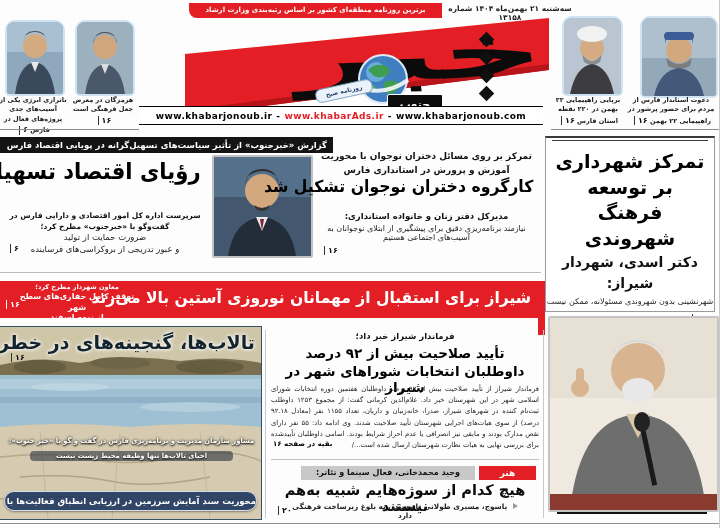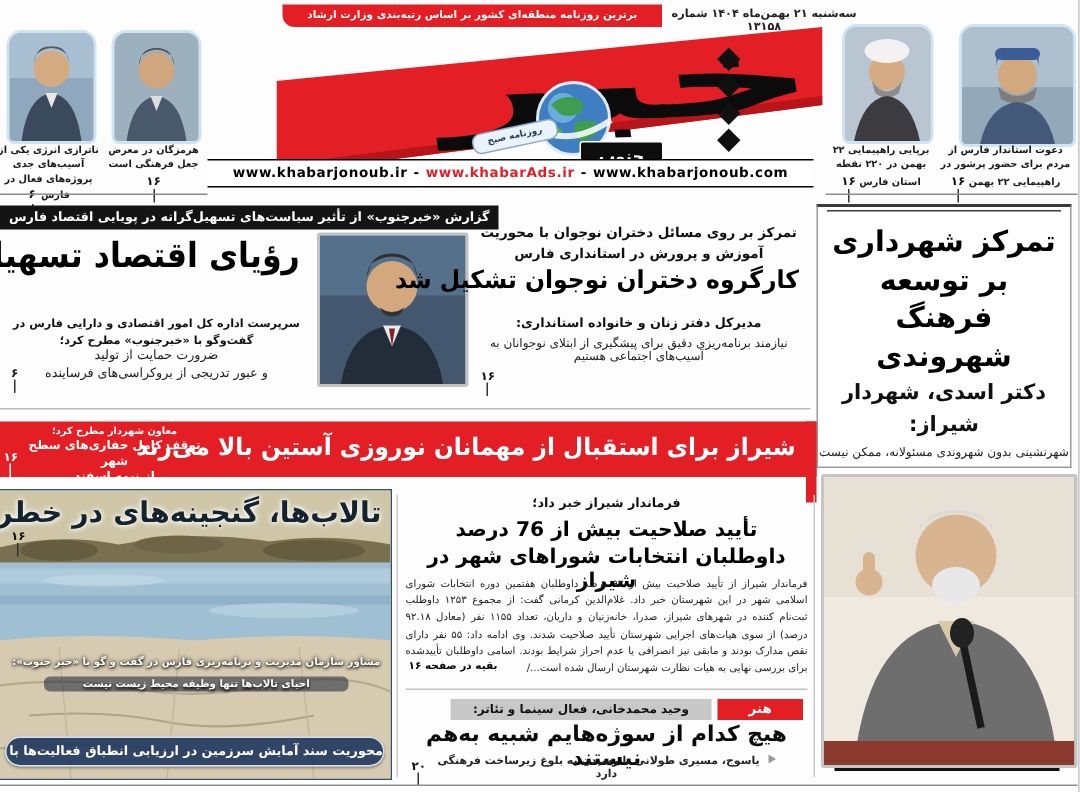--- a/index.html
+++ b/index.html
@@ -24,21 +24,21 @@
   .diamond-col{left:482px;top:34px;display:flex;flex-direction:column;gap:7px;}
   .diamond{width:11px;height:11px;background:#101010;transform:rotate(45deg);}
   .urlbar{left:140px;top:106px;width:404px;height:17px;border-top:1.5px solid #000;
           border-bottom:1.5px solid #000;display:flex;align-items:center;justify-content:center;
           gap:4px;font-size:9px;font-weight:bold;direction:ltr;letter-spacing:.4px;background:#fff;}
   .url-red{color:#e31f25;}
   .hrule{border-top:1px solid #8c8c8c;height:0;}
   
   .pframe{border:2px solid #cfe3f2;border-radius:10px 10px 5px 5px;overflow:hidden;background:#9fb4c6;}
   .pcap{font-size:6.5px;font-weight:bold;color:#1a1a1a;line-height:1.45;text-align:center;}
-  .pg{display:inline-flex;align-items:center;direction:rtl;font-weight:bold;color:#111;flex-direction:column;}
+  .pg{display:inline-flex;align-items:center;direction:rtl;font-weight:bold;color:#111;}
   .pg .n{font-size:8px;}
   .pg .bar{display:inline-block;width:0;height:9px;border-left:1.5px solid #333;margin:0 3px;}
   
   .kicker-black{left:0;top:137px;width:334px;height:16px;background:#141414;color:#fff;
                 font-size:8.5px;font-weight:bold;line-height:16px;text-align:right;
                 padding-right:6px;box-sizing:border-box;white-space:nowrap;overflow:hidden;}
   .h-econ{right:510px;top:158px;width:210px;font-size:23px;font-weight:bold;color:#000;
           text-align:center;white-space:nowrap;transform:scaleX(.92);transform-origin:center;}
   .sub-bold{font-size:7.5px;font-weight:bold;color:#111;line-height:1.5;text-align:center;}
   .sub-lite{font-size:8.5px;color:#222;text-align:center;}
@@ -297,21 +297,21 @@
         <span class="bar"></span>
       </span>
     <div class="abs wet-cap1">مشاور سازمان مدیریت و برنامه‌ریزی فارس در گفت و گو با «خبر جنوب»:</div>
     <div class="abs wet-cap2">احیای تالاب‌ها تنها وظیفه محیط زیست نیست</div>
     <div class="abs wet-band">محوریت سند آمایش سرزمین در ارزیابی انطباق فعالیت‌ها با توسعه پایدار است</div>
   </div>
 
   <div class="abs vrule" style="left:266px;top:330px;height:188px;"></div>
   <div class="abs vrule" style="left:544px;top:330px;height:188px;"></div>
   <div class="abs kick-elec">فرماندار شیراز خبر داد؛</div>
-  <div class="abs h-elec">تأیید صلاحیت بیش از 76 درصد</div>
+  <div class="abs h-elec">تأیید صلاحیت بیش از ۹۲ درصد</div>
   <div class="abs h-elec h-elec2">داوطلبان انتخابات شوراهای شهر در شیراز</div>
   <div class="abs elec-body">فرماندار شیراز از تأیید صلاحیت بیش از ۹۲ درصد داوطلبان هفتمین دوره انتخابات شورای اسلامی شهر در این شهرستان خبر داد. غلام‌الدین کرمانی گفت: از مجموع ۱۲۵۳ داوطلب ثبت‌نام کننده در شهرهای شیراز، صدرا، خانه‌زنیان و داریان، تعداد ۱۱۵۵ نفر (معادل ۹۲.۱۸ درصد) از سوی هیات‌های اجرایی شهرستان تأیید صلاحیت شدند. وی ادامه داد: ۵۵ نفر دارای نقص مدارک بودند و مابقی نیز انصرافی یا عدم احراز شرایط بودند. اسامی داوطلبان تأییدشده برای بررسی نهایی به هیات نظارت شهرستان ارسال شده است.../</div>
   <div class="abs elec-more">بقیه در صفحه ۱۶</div>
   <div class="abs hrule" style="left:272px;top:459px;width:268px;border-color:#c2c2c2;"></div>
 
   <div class="abs art-label">هنر</div>
   <div class="abs art-bar">وحید محمدخانی، فعال سینما و تئاتر:</div>
   <div class="abs h-art">هیچ کدام از سوژه‌هایم شبیه به‌هم نیستند</div>
   <div class="abs bullet-line" style="top:502px;">
     <span class="tri"></span>

